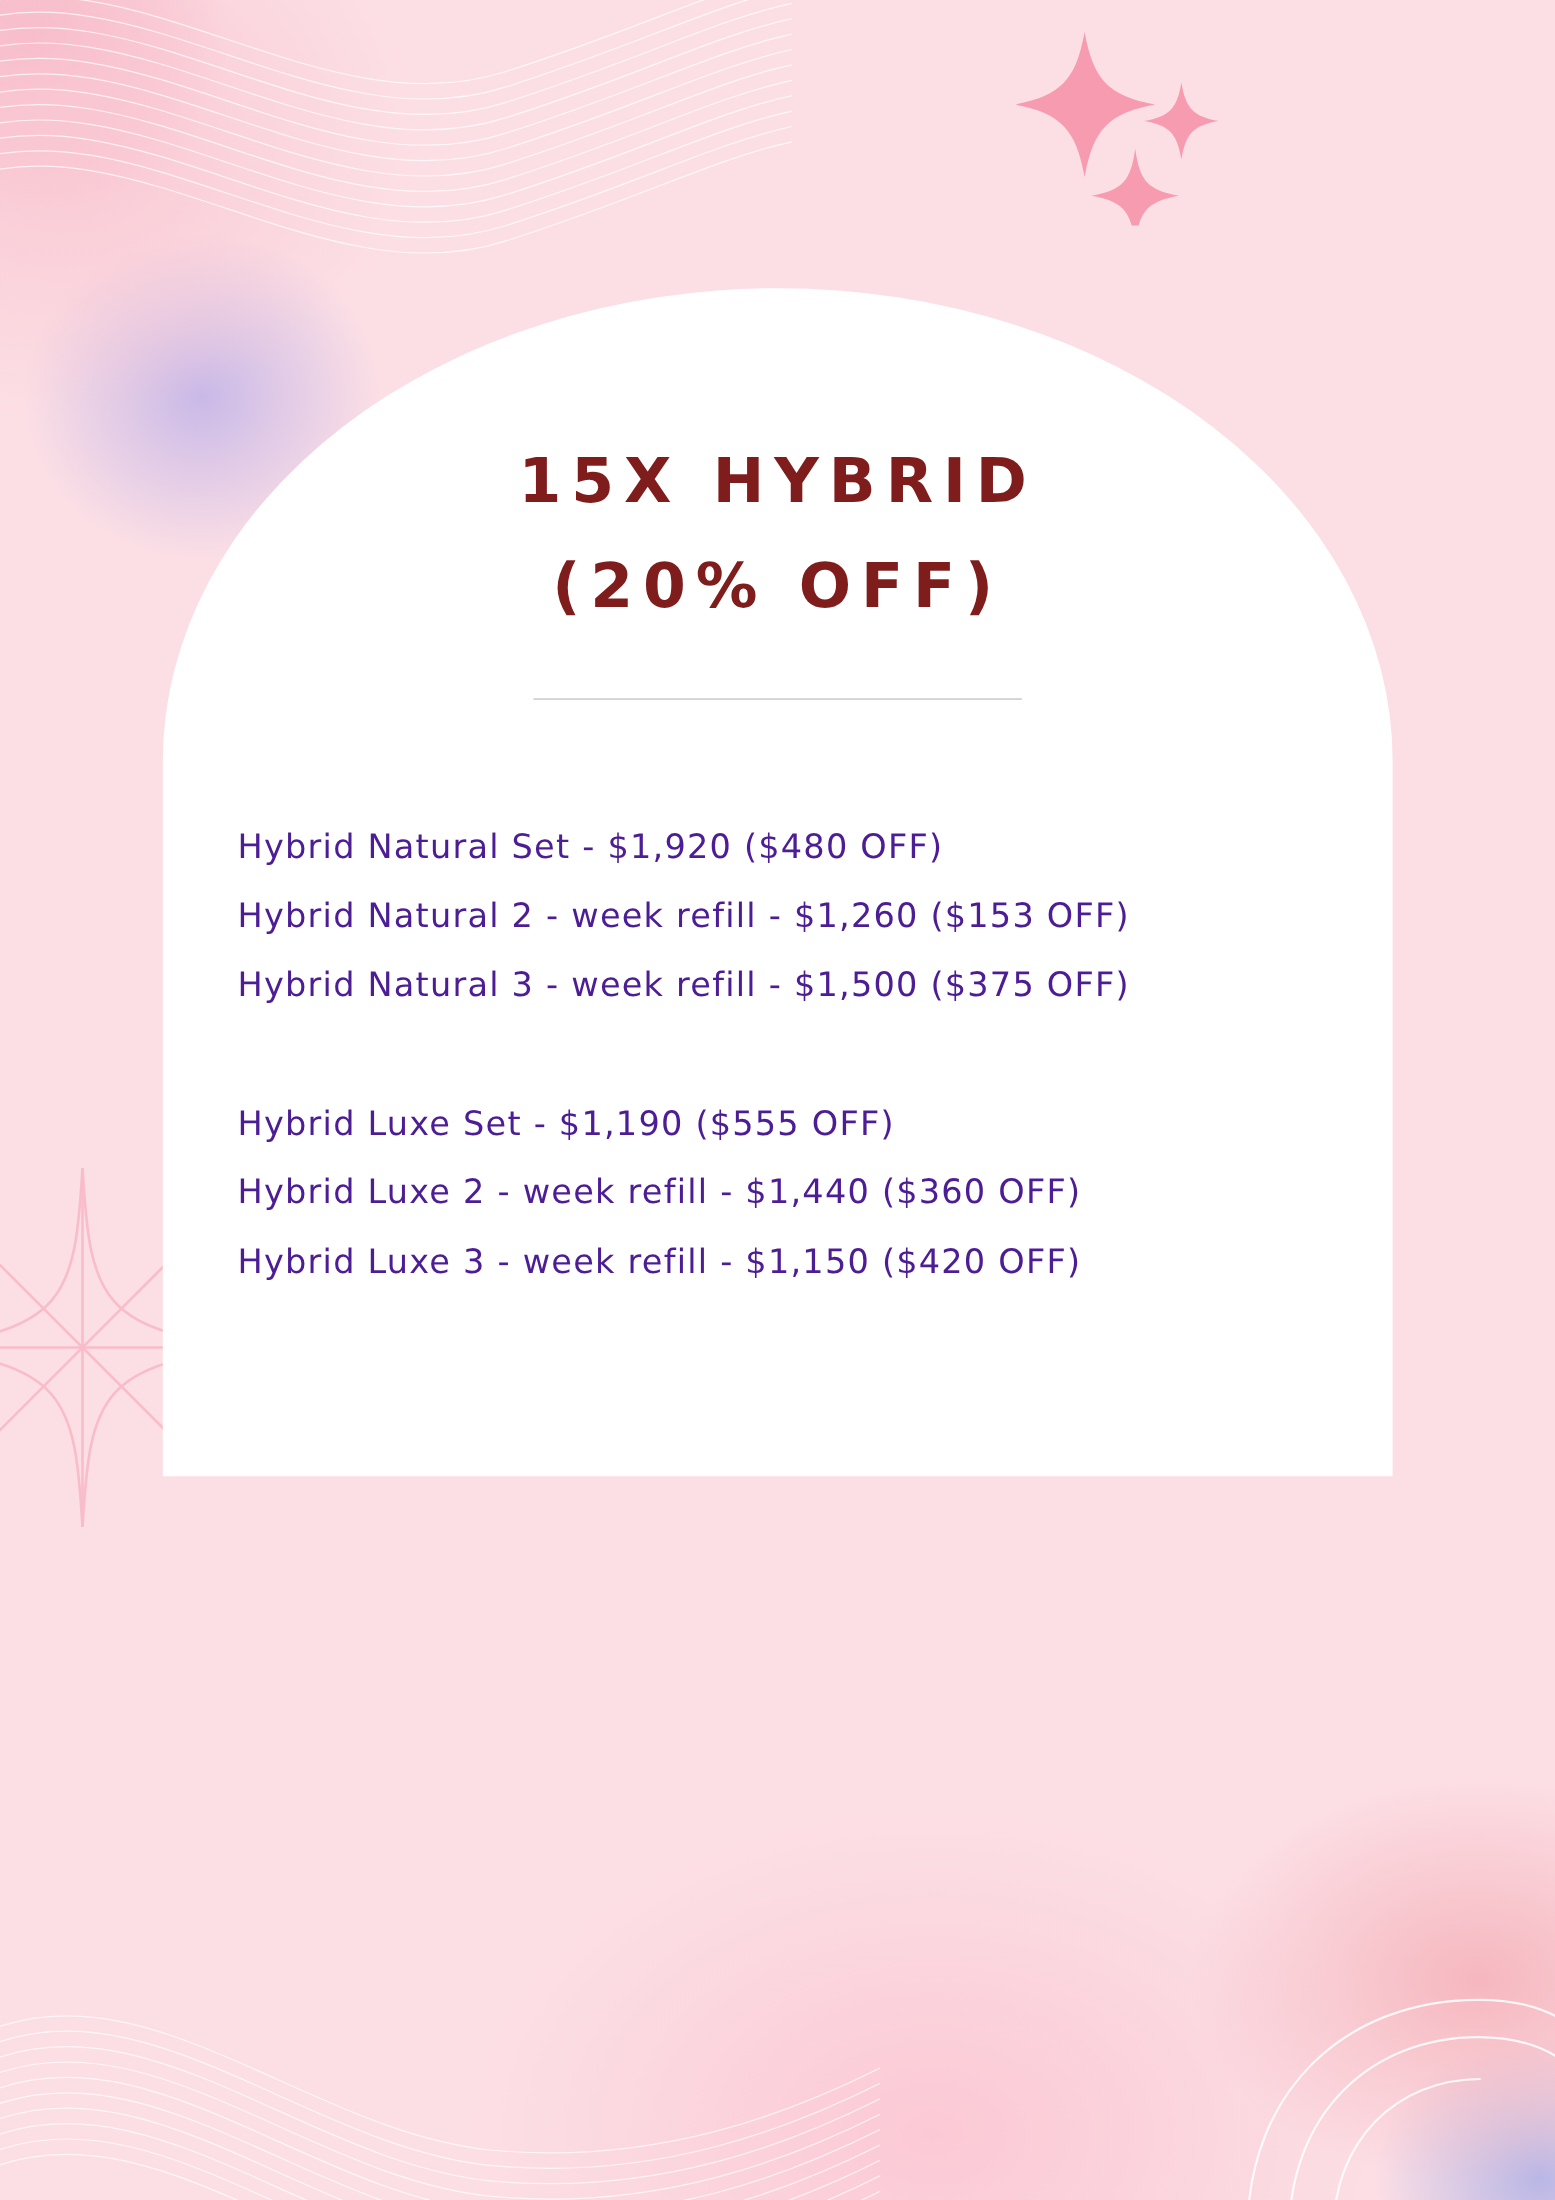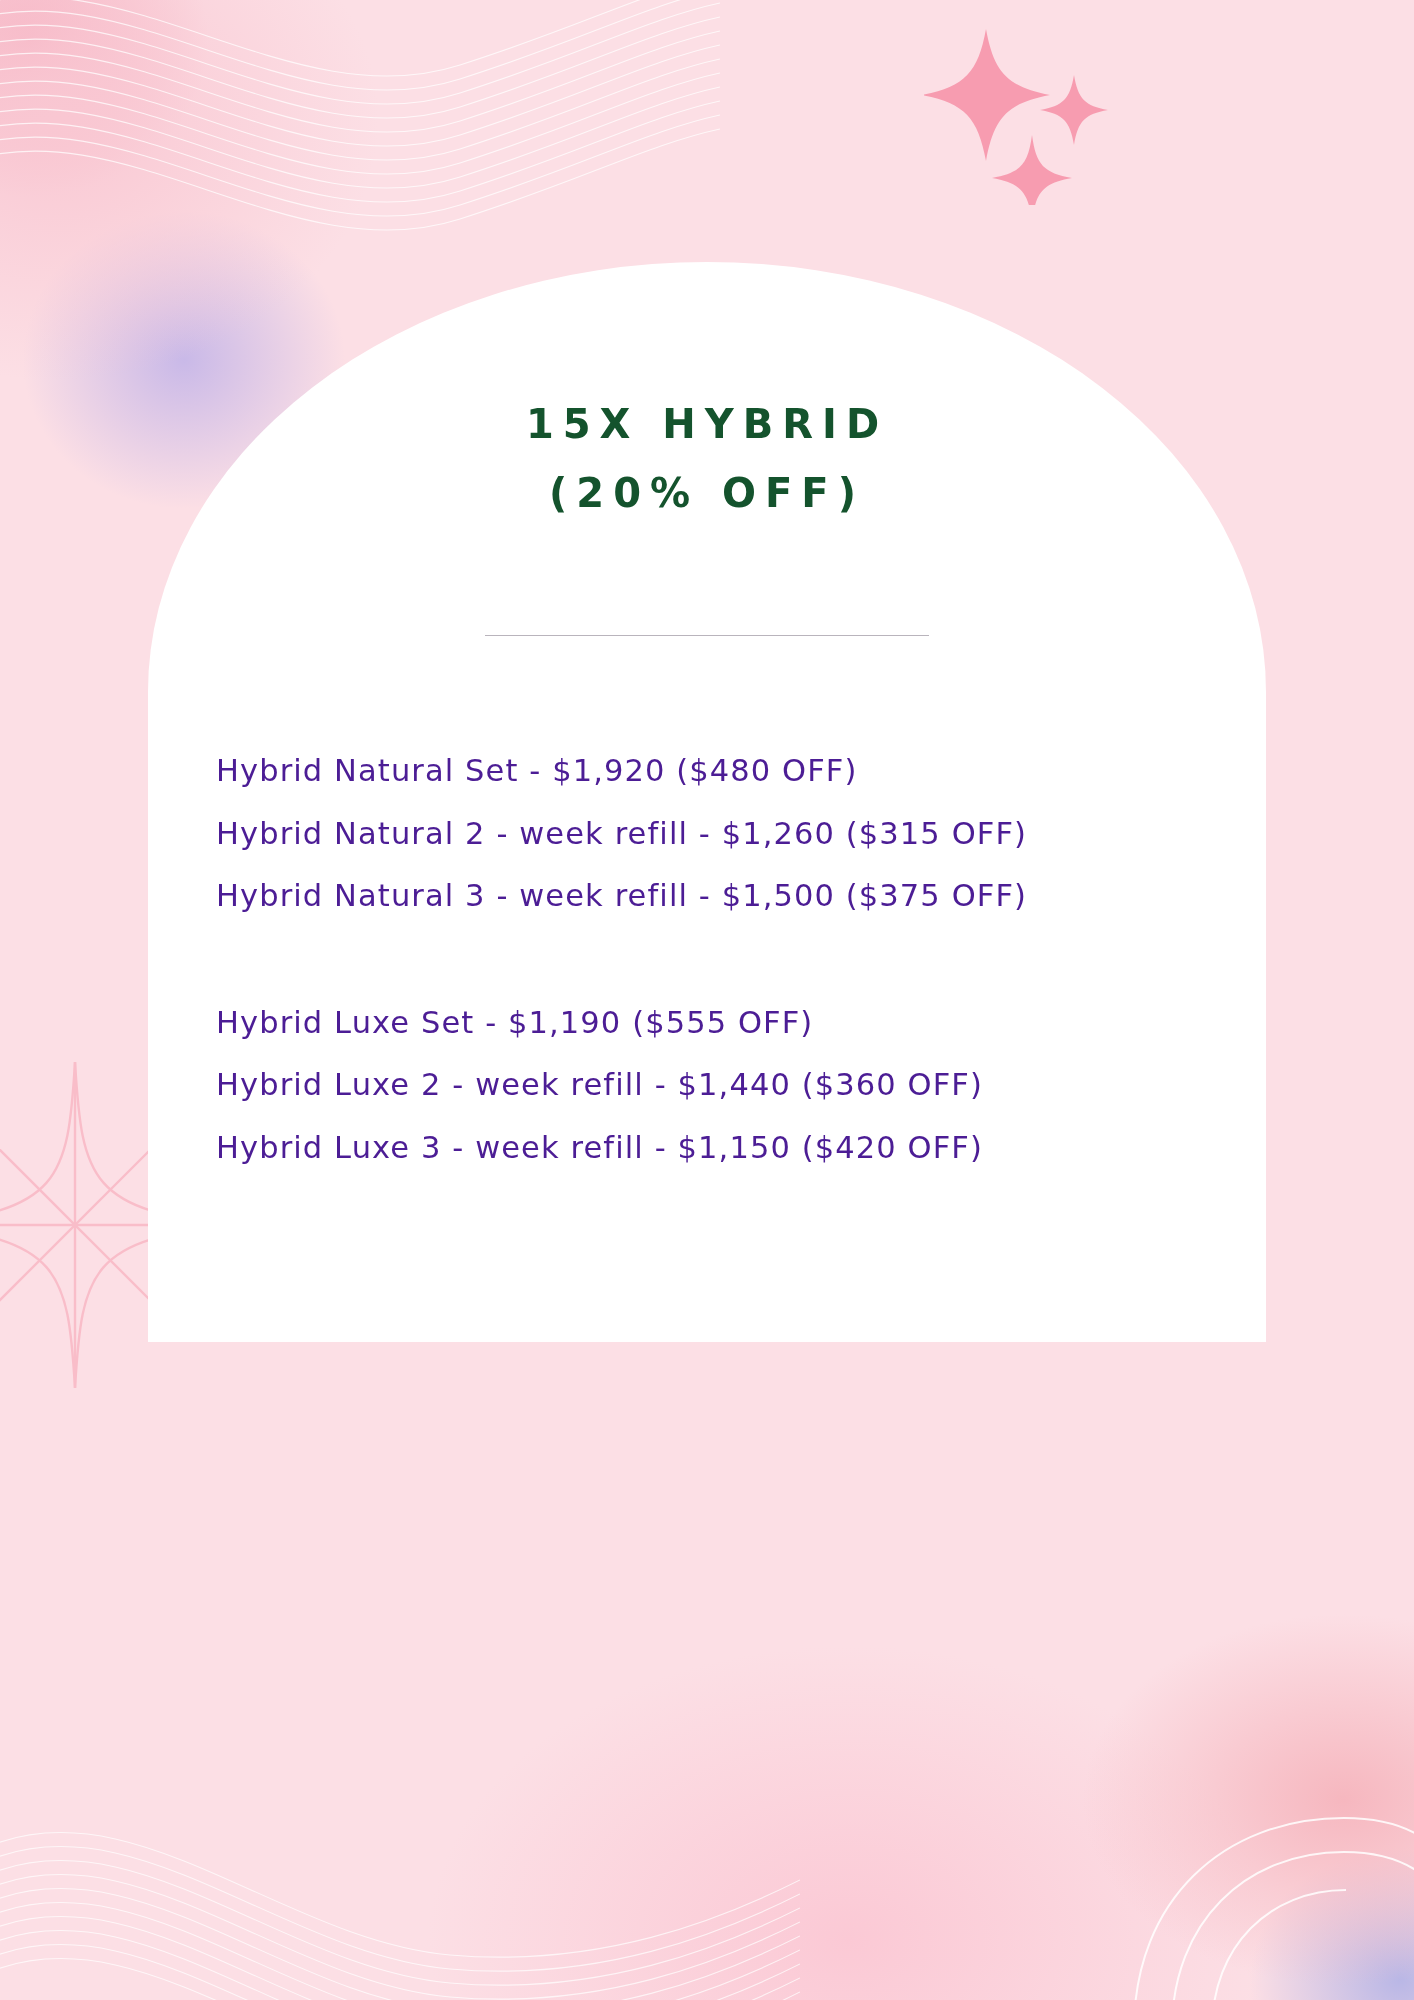--- a/index.html
+++ b/index.html
@@ -58,23 +58,23 @@
   .title-block {
     position: absolute;
     left: 0;
     right: 0;
     top: 128px;
     text-align: center;
   }
   .title-line {
     font-family: "DejaVu Sans", sans-serif;
     font-weight: 700;
-    font-size: 40px;
+    font-size: 56px;
     letter-spacing: 9px;
-    color: #14532d;
+    color: #7f1d1d;
     line-height: 1.72;
     white-space: pre;
   }
 
   .rule {
     position: absolute;
     left: 50%;
     transform: translateX(-50%);
     top: 373px;
     width: 444px;
@@ -170,21 +170,21 @@
     <div class="title-line">15X HYBRID</div>
     <div class="title-line">(20% OFF)</div>
   </div>
 
   <div class="rule"></div>
 
   <div class="list-wrap">
 
     <div class="group">
       <div class="line-item">Hybrid Natural Set - $1,920 ($480 OFF)</div>
-      <div class="line-item">Hybrid Natural 2 - week refill - $1,260 ($315 OFF)</div>
+      <div class="line-item">Hybrid Natural 2 - week refill - $1,260 ($153 OFF)</div>
       <div class="line-item">Hybrid Natural 3 - week refill - $1,500 ($375 OFF)</div>
     </div>
 
     <div class="group">
       <div class="line-item">Hybrid Luxe Set - $1,190 ($555 OFF)</div>
       <div class="line-item">Hybrid Luxe 2 - week refill - $1,440 ($360 OFF)</div>
       <div class="line-item">Hybrid Luxe 3 - week refill - $1,150 ($420 OFF)</div>
     </div>
 
   </div>

